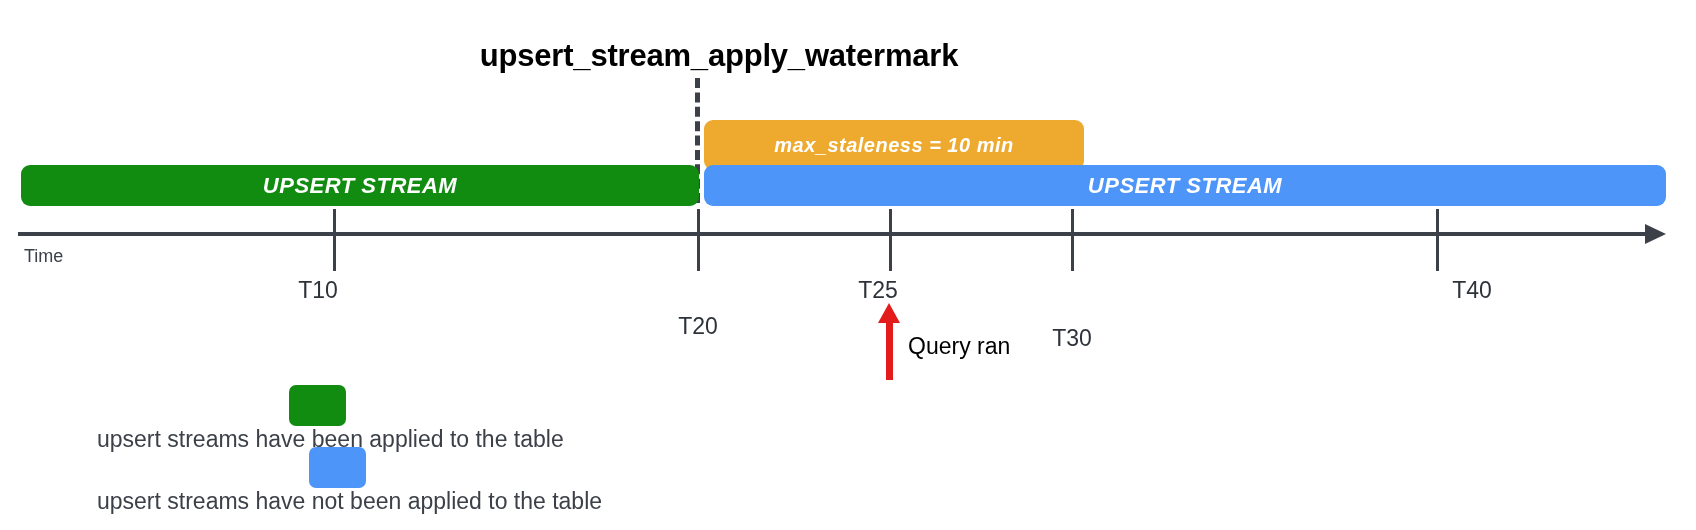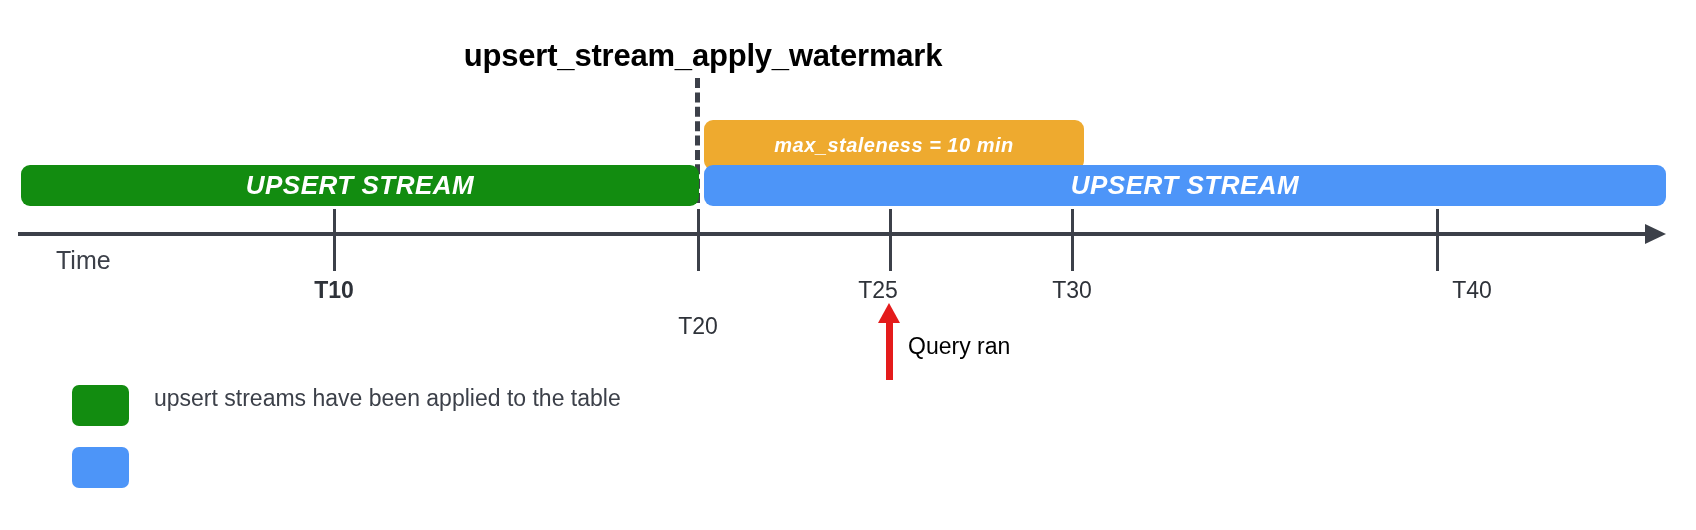--- a/index.html
+++ b/index.html
@@ -14,21 +14,21 @@
     position: relative;
     width: 1696px;
     height: 530px;
     background: #ffffff;
     overflow: hidden;
   }
 
   
   .diagram-title {
     position: absolute;
-    left: 0;
+    left: 16px;
     top: 38px;
     width: 1406px;
     text-align: center;
     font-size: 31px;
     font-weight: bold;
     color: #000000;
     letter-spacing: -0.2px;
     white-space: nowrap;
   }
 
@@ -43,21 +43,21 @@
   }
 
   
   .bar {
     position: absolute;
     border-radius: 9px;
     display: flex;
     align-items: center;
     justify-content: center;
     color: #ffffff;
-    font-size: 26px;
+    font-size: 22px;
     font-weight: bold;
     font-style: italic;
     letter-spacing: 0.5px;
     white-space: nowrap;
   }
   .bar-green {
     left: 21px;
     top: 165px;
     width: 678px;
     height: 41px;
@@ -95,24 +95,23 @@
     width: 0;
     height: 0;
     border-top: 10px solid transparent;
     border-bottom: 10px solid transparent;
     border-left: 21px solid #3c4049;
   }
   .axis-label {
     position: absolute;
     left: 24px;
     top: 246px;
-    font-size: 25px;
+    font-size: 18px;
     color: #3c4049;
     white-space: nowrap;
-    margin-left: 32px;
   }
 
   
   .tick-mark {
     position: absolute;
     top: 209px;
     width: 3px;
     height: 62px;
     background: #3c4049;
   }
@@ -151,20 +150,22 @@
     font-size: 23px;
     color: #000000;
     white-space: nowrap;
   }
 
   
   .legend-row {
     position: absolute;
     left: 72px;
     display: flex;
+    align-items: center;
+    flex-direction: column;
   }
   .legend-swatch {
     width: 57px;
     height: 41px;
     border-radius: 7px;
     flex: 0 0 auto;
   }
   .legend-text {
     margin-left: 25px;
     font-size: 23px;
@@ -192,38 +193,39 @@
   <div class="bar bar-blue">
     <span>UPSERT STREAM</span>
   </div>
 
   <div class="axis-line"></div>
   <div class="axis-arrow"></div>
   <div class="axis-label">Time</div>
 
   <div id="ticks-layer">
       <div class="tick-mark" style="left: 333px;"></div>
-      <div class="tick-label" style="left: 334px; font-weight: bold;">T10</div>
+      <div class="tick-label" style="left: 318px;">T10</div>
       <div class="tick-mark" style="left: 697px;"></div>
       <div class="tick-label" style="left: 698px; margin-top: 36px;">T20</div>
       <div class="tick-mark" style="left: 889px;"></div>
       <div class="tick-label" style="left: 878px;">T25</div>
       <div class="tick-mark" style="left: 1071px;"></div>
-      <div class="tick-label" style="left: 1072px;">T30</div>
+      <div class="tick-label" style="left: 1072px; margin-top: 48px;">T30</div>
       <div class="tick-mark" style="left: 1436px;"></div>
       <div class="tick-label" style="left: 1472px;">T40</div>
     </div>
 
   <div class="query-arrow-head"></div>
   <div class="query-arrow-shaft"></div>
   <div class="query-label">Query ran</div>
 
   <div id="legend-layer">
       <div class="legend-row" style="top: 385px;">
         <div class="legend-swatch" style="background: rgb(18, 140, 16);"></div>
         <div class="legend-text">upsert streams have been applied to the table</div>
       </div>
       <div class="legend-row" style="top: 447px;">
         <div class="legend-swatch" style="background: rgb(77, 149, 248);"></div>
+        <div class="legend-text">upsert streams have not been applied to the table</div>
       </div>
     </div>
 
 </div>
 
 </body></html>

